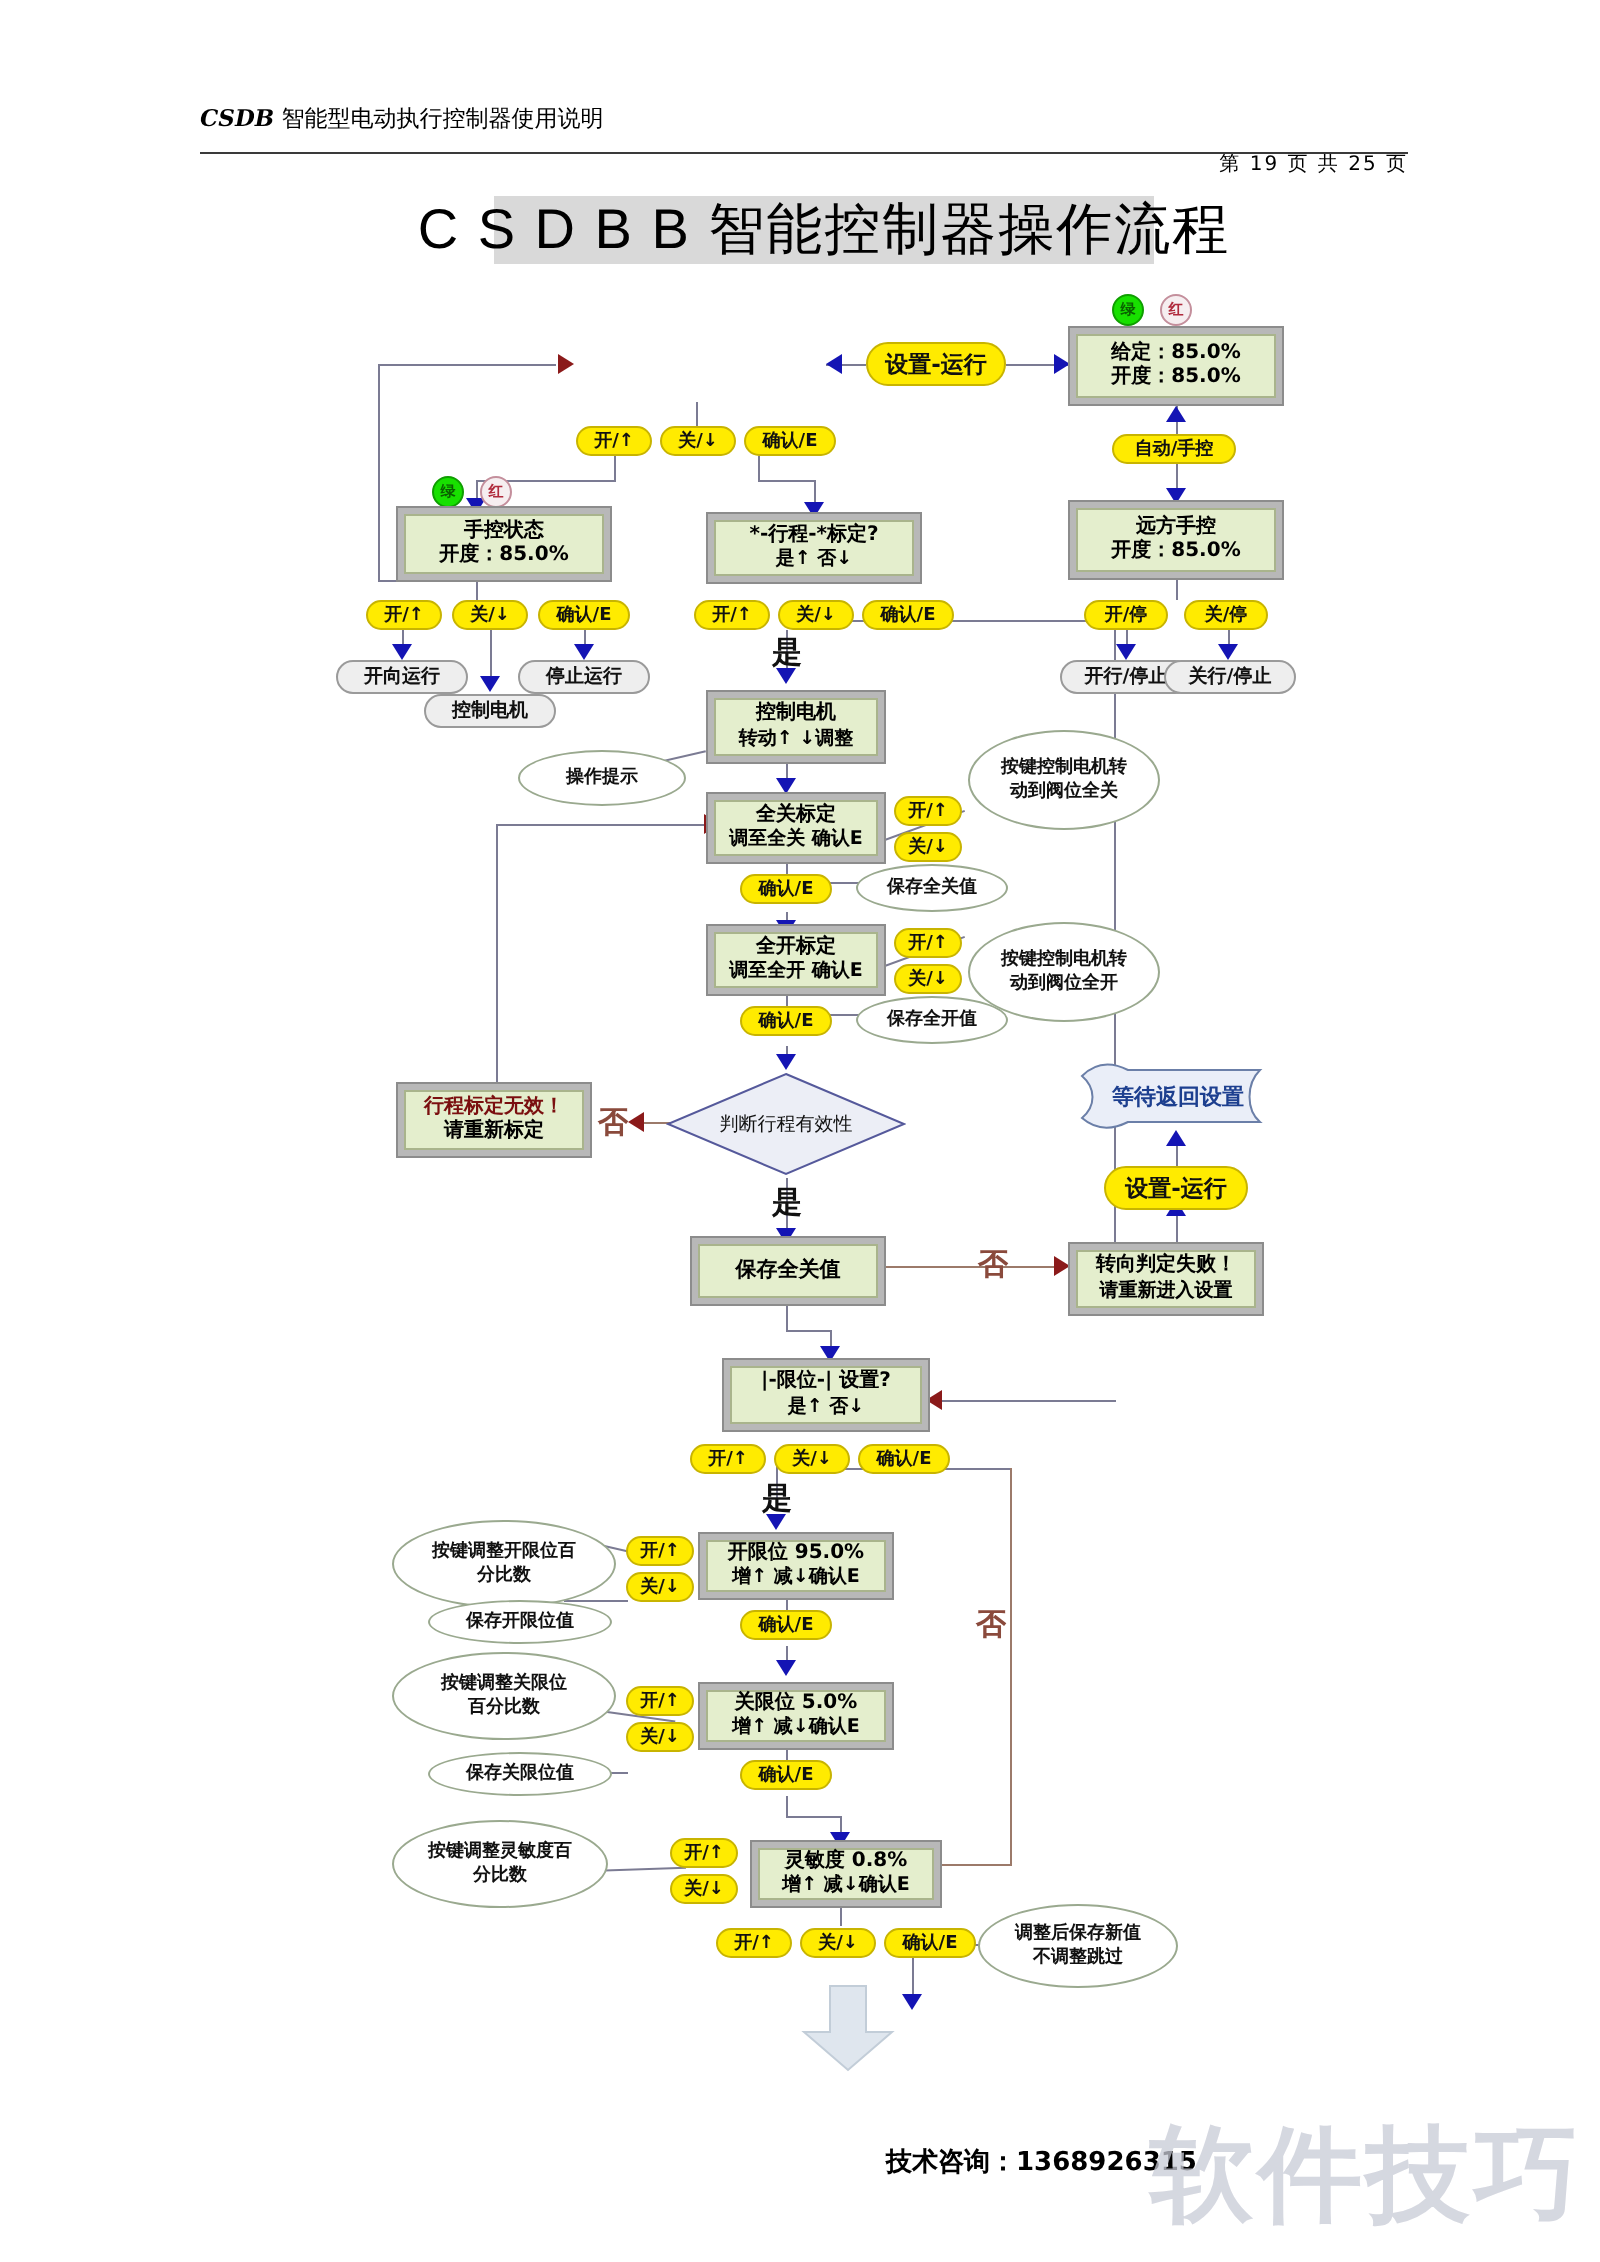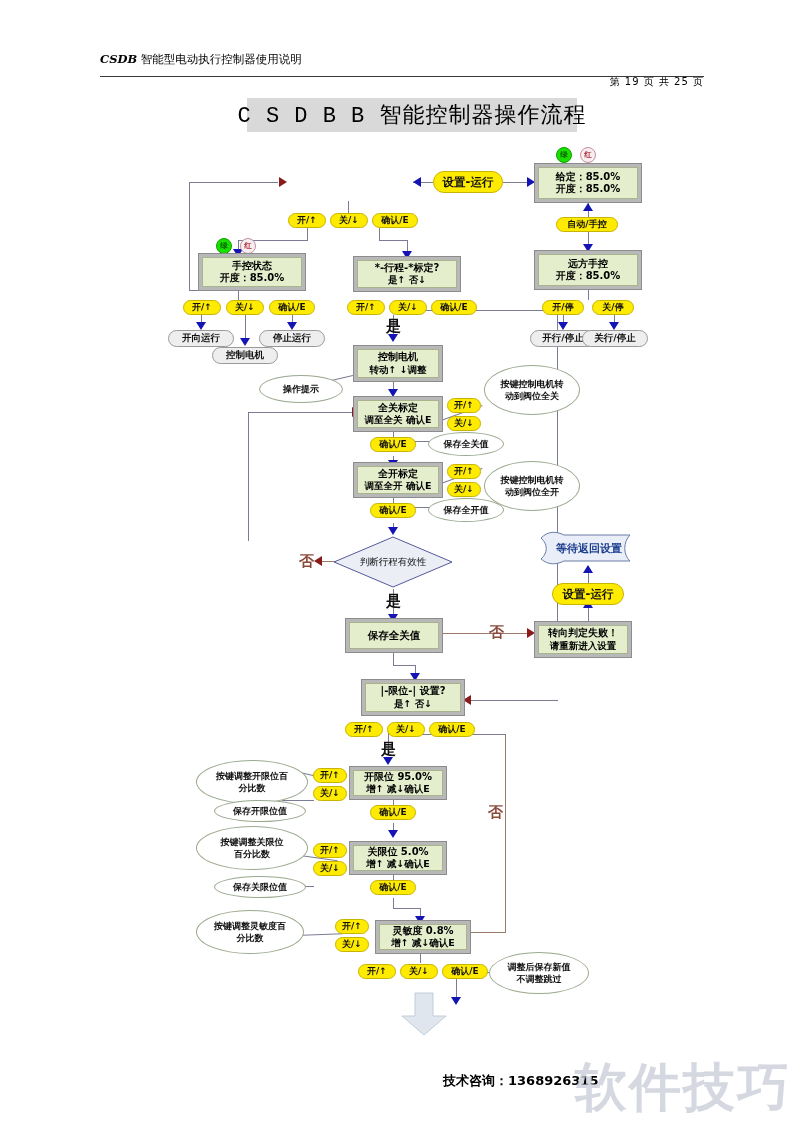--- a/index.html
+++ b/index.html
@@ -15,22 +15,22 @@
   .hdr{position:absolute;left:100px;top:52px;width:604px;height:28px;}
   .hdr-left{position:absolute;left:0;top:0;font-size:11.5px;white-space:nowrap;}
   .hdr-left i{font-style:italic;font-weight:bold;font-family:"DejaVu Serif","Liberation Serif",serif;}
   .hdr-right{position:absolute;right:0;top:12px;font-size:10px;white-space:nowrap;letter-spacing:1px;margin-top:11px;}
   .hdr-rule{position:absolute;left:100px;top:76px;width:604px;height:0;border-top:1.6px solid #3a3a3a;}
 
   
   .title{
     position:absolute;left:247px;top:98px;width:330px;height:34px;
     background:#d9d9d9;color:#000;
-    font-family:Liberation Mono, monospace;
-    font-size:22px;letter-spacing:1px;
+    font-family:Liberation Sans, sans-serif;
+    font-size:28px;letter-spacing:1px;
     display:flex;align-items:center;justify-content:center;white-space:nowrap;
   }
 
   
   .node{position:absolute;box-sizing:border-box;}
 
   
   .lcd{
     background:#b8b8b8;border:1px solid #8c8c8c;
     padding:3px;box-sizing:border-box;
@@ -360,20 +360,26 @@
     </div>
   </div>
   <div class="pill" style="left:447px;top:464px;width:34px;">开/↑</div>
   <div class="pill" style="left:447px;top:482px;width:34px;">关/↓</div>
   <div class="ell" style="left:484px;top:461px;width:96px;height:50px;white-space:pre-line;">按键控制电机转
 动到阀位全开</div>
 
   <div class="pill" style="left:370px;top:503px;width:46px;">确认/E</div>
   <div class="ell" style="left:428px;top:498px;width:76px;height:24px;">保存全开值</div>
 
+  <div class="node lcd" style="left:198px;top:541px;width:98px;height:38px;">
+    <div class="scr">
+      <div class="l1" style="color:#7a0f0f;">行程标定无效！</div>
+      <div class="l1">请重新标定</div>
+    </div>
+  </div>
 
   <div class="diam" style="left:333px;top:536px;width:120px;height:52px;">
     <svg width="120" height="52" viewBox="0 0 120 52">
       <polygon points="60,1 119,26 60,51 1,26" fill="#eceef6" stroke="#55599b" stroke-width="1"></polygon>
     </svg>
     <div class="dtext">判断行程有效性</div>
   </div>
   <div class="lbl no" style="left:299px;top:552px;">否</div>
   <div class="lbl yes" style="left:386px;top:592px;">是</div>
 

